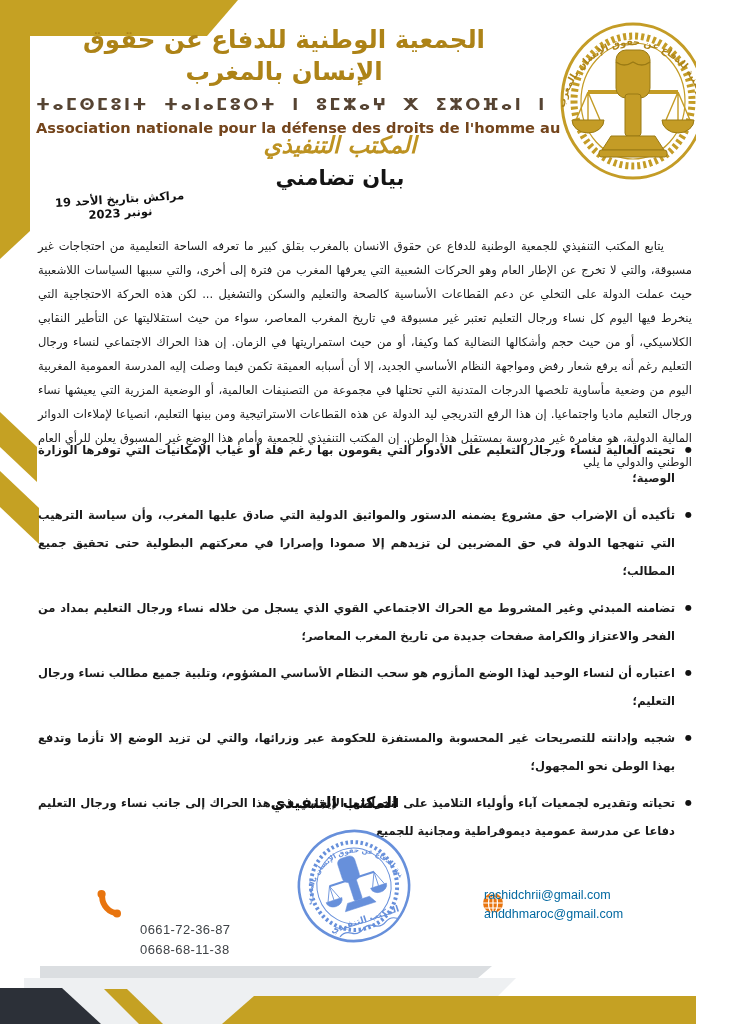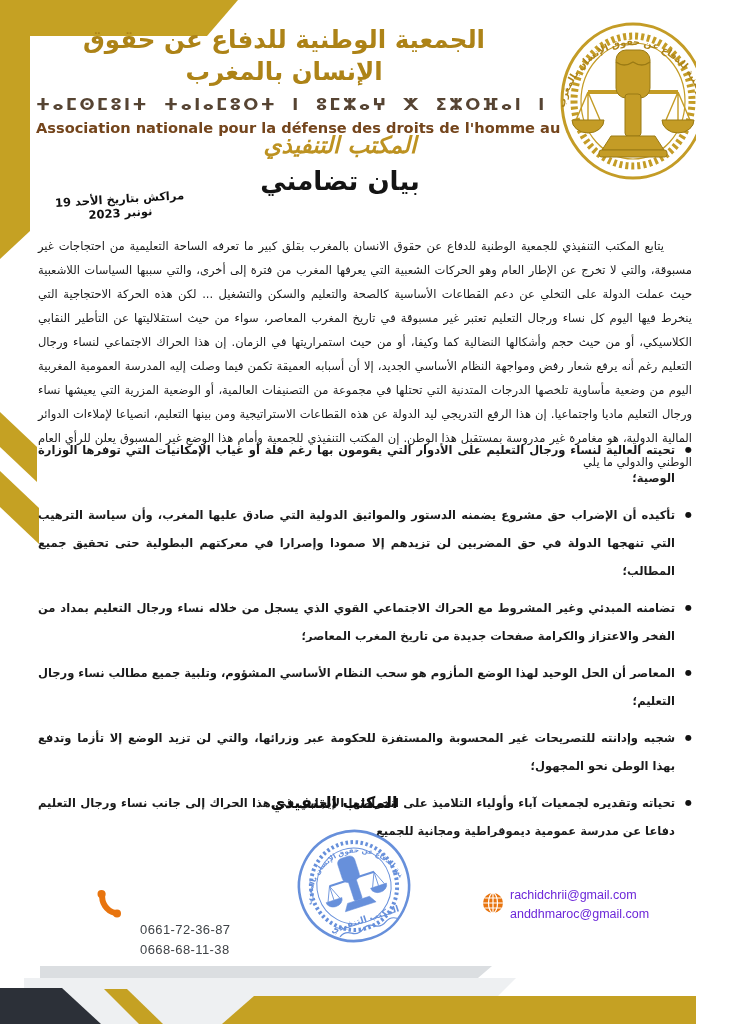--- a/index.html
+++ b/index.html
@@ -10,21 +10,21 @@
   .hdr{position:absolute;left:36px;top:24px;width:496px;text-align:center;}
   .hdr-title{direction:rtl;font-size:24.5px;font-weight:bold;color:#ad8317;line-height:1.3;}
   .hdr-tifinagh{margin-top:7px;font-size:16px;font-weight:bold;color:#564433;letter-spacing:2.5px;word-spacing:7px;white-space:nowrap;}
   .hdr-fr{margin-top:5px;font-size:14.6px;font-weight:bold;color:#74451c;white-space:nowrap;}
 
   .logo-svg{position:absolute;left:538px;top:6px;}
 
   .office-heading{position:absolute;left:0;top:132px;width:680px;text-align:center;direction:rtl;
     font-size:23px;font-weight:bold;font-style:italic;color:#bd9221;}
   .doc-title{position:absolute;left:0;top:166px;width:680px;text-align:center;direction:rtl;
-    font-size:26px;font-weight:bold;color:#141414;}
+    font-size:21px;font-weight:bold;color:#141414;}
   .dateline{position:absolute;left:40px;top:192px;width:160px;direction:rtl;text-align:center;
     font-size:11.5px;font-weight:bold;color:#111;transform:rotate(-3.5deg);}
 
   .intro{position:absolute;left:38px;top:234px;width:654px;direction:rtl;text-align:justify;
     font-size:11.5px;font-weight:normal;color:#1a1a1a;line-height:24px;text-indent:28px;}
 
   .bullets{position:absolute;left:38px;top:436px;width:654px;margin:0;padding:0;list-style:none;
     direction:rtl;}
   .bullets li{position:relative;padding-right:17px;margin-bottom:9px;text-align:justify;
     font-size:11.5px;font-weight:bold;color:#1a1a1a;line-height:28px;}
@@ -32,22 +32,22 @@
 
   .signature{position:absolute;left:0;top:793px;width:668px;text-align:center;direction:rtl;
     font-size:16px;font-weight:bold;color:#101010;}
 
   .stamp-svg{position:absolute;left:295px;top:828px;transform:rotate(-18deg);opacity:0.92;}
 
   .contact-phone-icon{position:absolute;left:94px;top:888px;}
   .contact-phones{position:absolute;left:140px;top:888px;font-family:"Liberation Sans",sans-serif;
     font-size:13px;color:#3f4347;line-height:1.5;letter-spacing:0.4px;margin-top:32px;}
   .contact-globe-icon{position:absolute;left:482px;top:892px;}
-  .contact-emails{position:absolute;left:510px;top:886px;font-family:"Liberation Sans",sans-serif;
-    font-size:12.5px;color:#6d28d9;line-height:1.55;}
+  .contact-emails{position:absolute;left:484px;top:886px;font-family:"Liberation Sans",sans-serif;
+    font-size:12.5px;color:#0369a1;line-height:1.55;}
 </style>
 </head>
 <body>
 
 <div class="page">
 
   <svg class="deco" viewBox="0 0 730 1024" aria-hidden="true">
     <rect x="0" y="996" width="730" height="28" fill="#eef0f2"></rect>
     <polygon points="40,966 492,966 478,978 40,978" fill="#dbdee1"></polygon>
     <polygon points="24,978 516,978 498,996 24,996" fill="#eef0f2"></polygon>
@@ -94,21 +94,21 @@
   <div class="office-heading">المكتب التنفيذي</div>
   <div class="doc-title">بيان تضامني</div>
   <div class="dateline">مراكش بتاريخ الأحد 19 نونبر 2023</div>
 
   <div class="intro">يتابع المكتب التنفيذي للجمعية الوطنية للدفاع عن حقوق الانسان بالمغرب بقلق كبير ما تعرفه الساحة التعليمية من احتجاجات غير مسبوقة، والتي لا تخرج عن الإطار العام وهو الحركات الشعبية التي يعرفها المغرب من فترة إلى أخرى، والتي سببها السياسات اللاشعبية حيث عملت الدولة على التخلي عن دعم القطاعات الأساسية كالصحة والتعليم والسكن والتشغيل ... لكن هذه الحركة الاحتجاجية التي ينخرط فيها اليوم كل نساء ورجال التعليم تعتبر غير مسبوقة في تاريخ المغرب المعاصر، سواء من حيث استقلاليتها عن التأطير النقابي الكلاسيكي، أو من حيث حجم وأشكالها النضالية كما وكيفا، أو من حيث استمراريتها في الزمان. إن هذا الحراك الاجتماعي لنساء ورجال التعليم رغم أنه يرفع شعار رفض ومواجهة النظام الأساسي الجديد، إلا أن أسبابه العميقة تكمن فيما وصلت إليه المدرسة العمومية المغربية اليوم من وضعية مأساوية تلخصها الدرجات المتدنية التي تحتلها في مجموعة من التصنيفات العالمية، أو الوضعية المزرية التي يعيشها نساء ورجال التعليم ماديا واجتماعيا. إن هذا الرفع التدريجي ليد الدولة عن هذه القطاعات الاستراتيجية ومن بينها التعليم، انصياعا لإملاءات الدوائر المالية الدولية، هو مغامرة غير مدروسة بمستقبل هذا الوطن. إن المكتب التنفيذي للجمعية وأمام هذا الوضع غير المسبوق يعلن للرأي العام الوطني والدولي ما يلي</div>
 
   <ul class="bullets">
     <li>تحيته العالية لنساء ورجال التعليم على الأدوار التي يقومون بها رغم قلة أو غياب الإمكانيات التي توفرها الوزارة الوصية؛</li>
     <li>تأكيده أن الإضراب حق مشروع يضمنه الدستور والمواثيق الدولية التي صادق عليها المغرب، وأن سياسة الترهيب التي تنهجها الدولة في حق المضربين لن تزيدهم إلا صمودا وإصرارا في معركتهم البطولية حتى تحقيق جميع المطالب؛</li>
     <li>تضامنه المبدئي وغير المشروط مع الحراك الاجتماعي القوي الذي يسجل من خلاله نساء ورجال التعليم بمداد من الفخر والاعتزاز والكرامة صفحات جديدة من تاريخ المغرب المعاصر؛</li>
-    <li>المعاصر أن الحل الوحيد لهذا الوضع المأزوم هو سحب النظام الأساسي المشؤوم، وتلبية جميع مطالب نساء ورجال التعليم؛</li>
+    <li>اعتباره أن لنساء الوحيد لهذا الوضع المأزوم هو سحب النظام الأساسي المشؤوم، وتلبية جميع مطالب نساء ورجال التعليم؛</li>
     <li>شجبه وإدانته للتصريحات غير المحسوبة والمستفزة للحكومة عبر وزرائها، والتي لن تزيد الوضع إلا تأزما وتدفع بهذا الوطن نحو المجهول؛</li>
     <li>تحياته وتقديره لجمعيات آباء وأولياء التلاميذ على انخراطها الإيجابي في هذا الحراك إلى جانب نساء ورجال التعليم دفاعا عن مدرسة عمومية ديموقراطية ومجانية للجميع</li>
   </ul>
 
   <div class="signature">المكتب التنفيذي</div>
 
   <svg class="stamp-svg" width="118" height="116" viewBox="0 0 118 116" aria-hidden="true">
     <defs>
       <path id="stampring" d="M 13 64 A 47 49 0 0 1 105 64" fill="none"></path>
     </defs>

